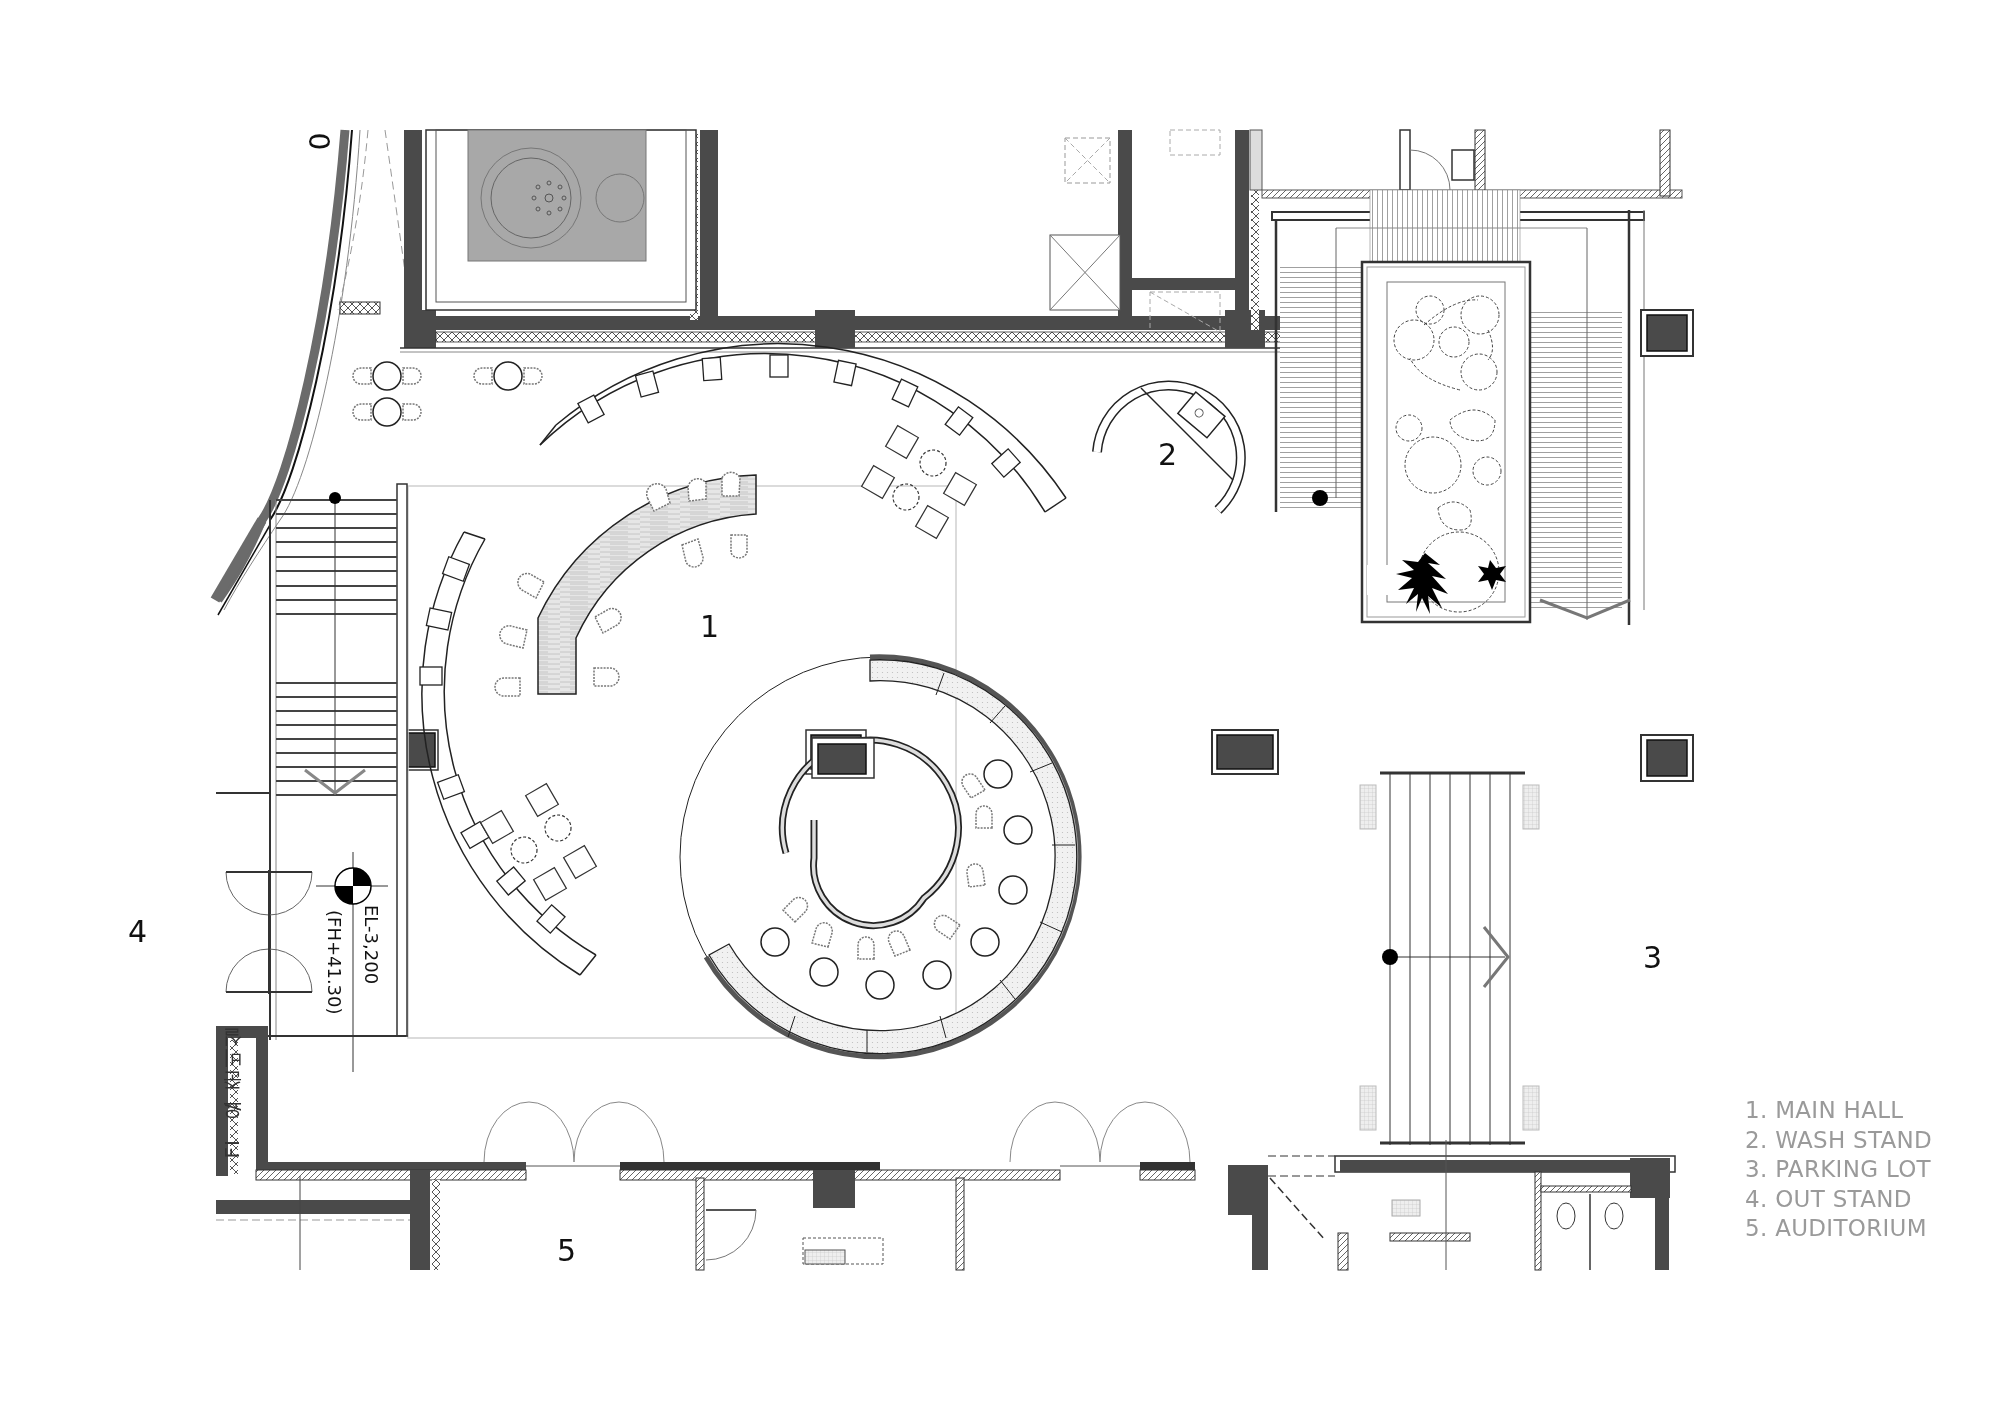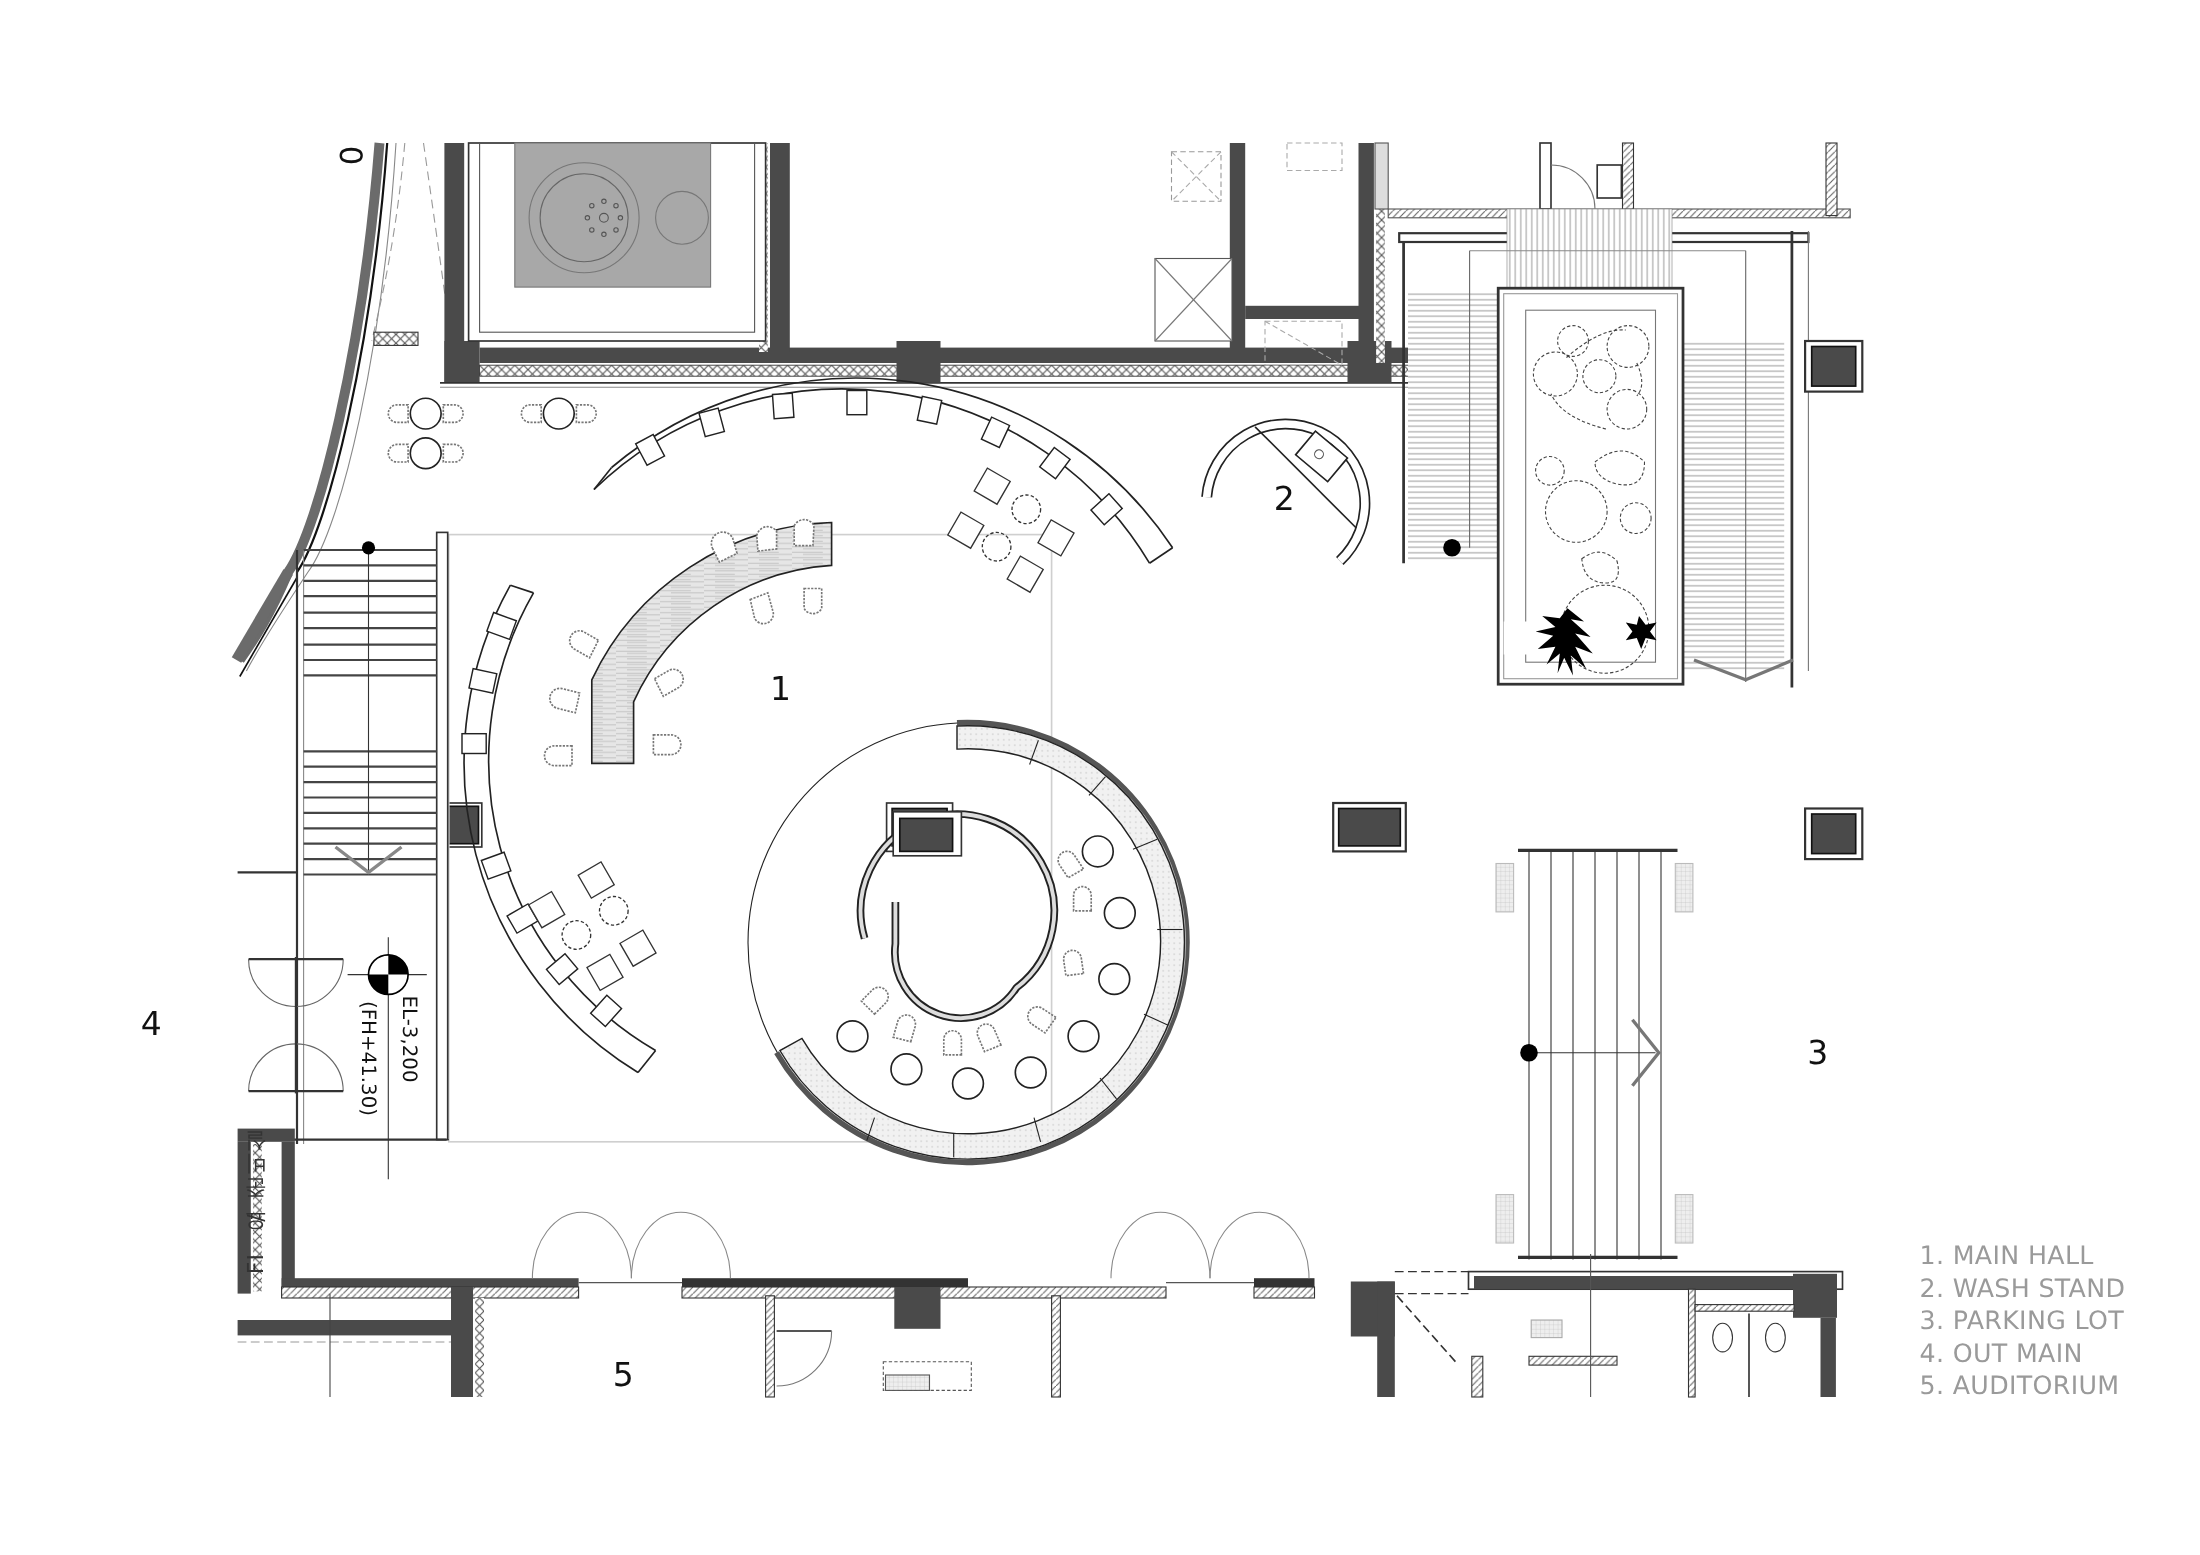--- a/index.html
+++ b/index.html
@@ -1,19 +1,19 @@
 <!DOCTYPE html>
 <html><head>
 <meta charset="utf-8">
 <style>
   html, body { margin:0; padding:0; background:#ffffff; }
   body { width:2000px; height:1414px; position:relative; overflow:hidden; font-family:"DejaVu Sans", sans-serif; }
   #plan { position:absolute; left:0; top:0; width:2000px; height:1414px; }
   .room-num { position:absolute; font-family:"DejaVu Sans", sans-serif; font-size:30px; color:#111; font-weight:400; line-height:1; }
-  .legend { position:absolute; left:1745px; top:1128px; font-family:"DejaVu Sans", sans-serif; font-size:23px; color:#9a9a9a; line-height:29.5px; letter-spacing:0.3px; }
+  .legend { position:absolute; left:1745px; top:1096px; font-family:"DejaVu Sans", sans-serif; font-size:23px; color:#9a9a9a; line-height:29.5px; letter-spacing:0.3px; }
   .legend div { white-space:nowrap; }
   .elev { position:absolute; font-family:"DejaVu Sans", sans-serif; font-size:18px; color:#111; transform-origin:left top; white-space:nowrap; }
   .korean { position:absolute; left:218px; top:1040px; font-family:"DejaVu Sans", sans-serif; font-size:20px; color:#333; writing-mode:vertical-rl; transform:rotate(180deg); letter-spacing:1px; }
   .zero-mark { position:absolute; left:310px; top:125px; font-family:"DejaVu Sans", sans-serif; font-size:28px; color:#111; transform:rotate(90deg); transform-origin:center; }
 </style>
 </head>
 <body>
 
 <svg id="plan" viewBox="0 0 2000 1414" xmlns="http://www.w3.org/2000/svg">
   <defs>
@@ -444,15 +444,15 @@
 <div class="room-num" style="left:557px;top:1236px;">5</div>
 
 <div class="elev" style="left:382px;top:905px;transform:rotate(90deg);">EL-3,200</div>
 <div class="elev" style="left:345px;top:910px;transform:rotate(90deg);">(FH+41.30)</div>
 <div class="korean">FI 요/준비실</div>
 
 <div class="legend">
   <div><span>1.</span> <span>MAIN HALL</span></div>
   <div><span>2.</span> <span>WASH STAND</span></div>
   <div><span>3.</span> <span>PARKING LOT</span></div>
-  <div><span>4.</span> <span>OUT MAIN</span></div>
+  <div><span>4.</span> <span>OUT STAND</span></div>
   <div><span>5.</span> <span>AUDITORIUM</span></div>
 </div>
 
 </body></html>

